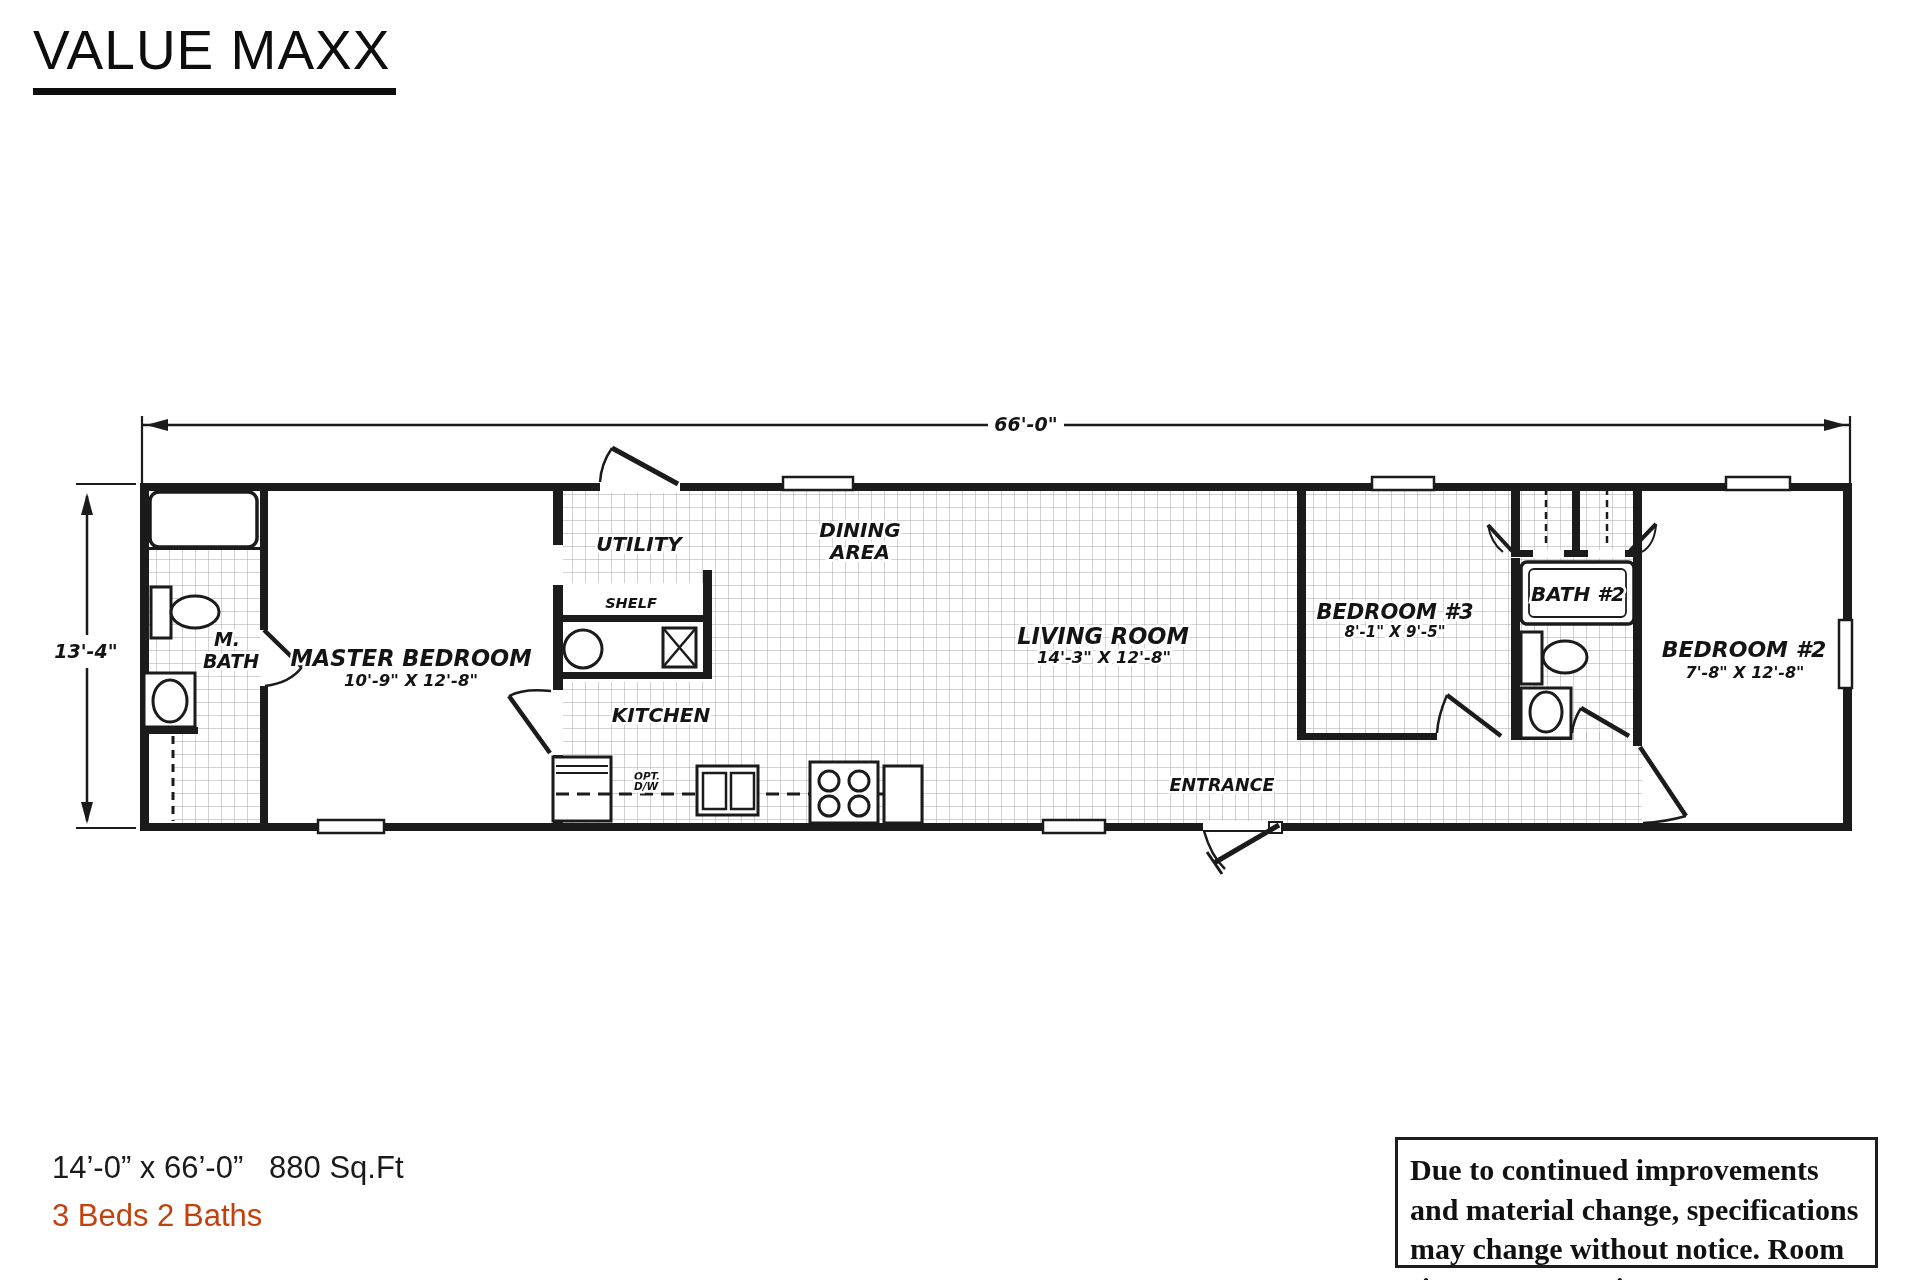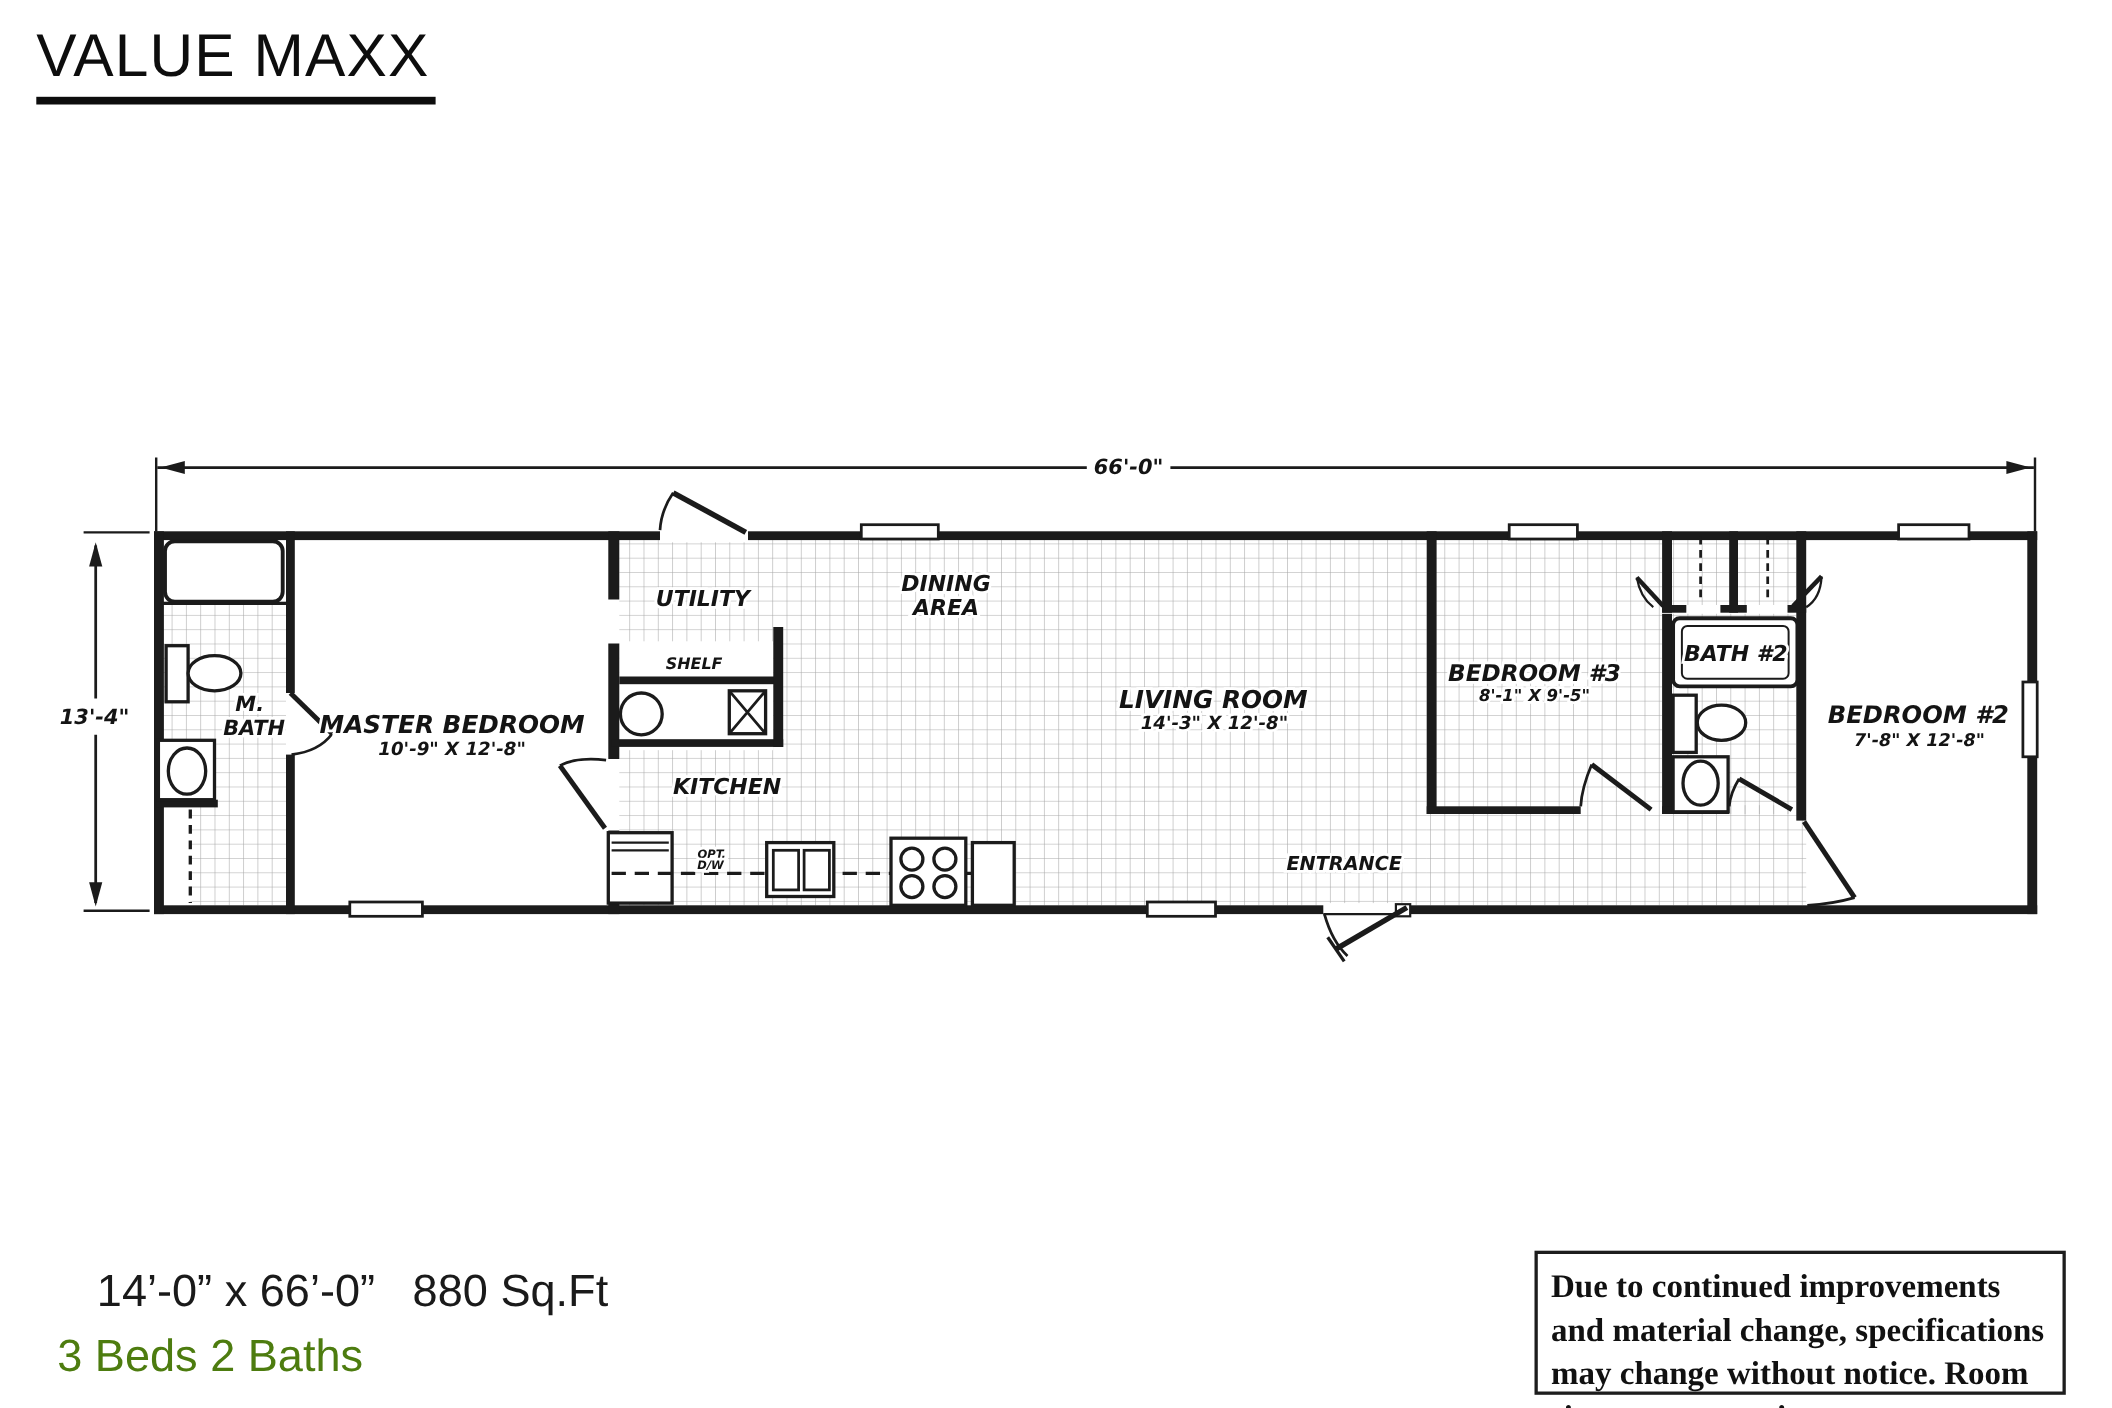--- a/index.html
+++ b/index.html
@@ -20,22 +20,22 @@
     text-anchor:middle;
   }
   .dim {
     font-family:"DejaVu Sans", sans-serif; font-style:italic; font-weight:bold;
     fill:#141414; text-anchor:middle;
   }
   .footer-block { position:absolute; left:52px; top:1136px; }
   .model-line { display:flex; align-items:baseline; gap:10px; }
   .model-label { font-size:28px; color:#1a1a1a; }
   .model-number { font-size:39px; font-weight:bold; color:#0d0d0d; letter-spacing:1px; }
-  .dims-line { font-size:41px; margin-top:14px; white-space:pre; color:#1a1a1a;margin-left:36px; }
-  .beds-line { font-size:41px; margin-top:12px; color:#4d7c0f; }
+  .dims-line { font-size:31px; margin-top:14px; white-space:pre; color:#1a1a1a; }
+  .beds-line { font-size:31px; margin-top:12px; color:#c2410c; }
   .disclaimer-box {
     position:absolute; left:1395px; top:1137px; width:483px; height:131px;
     border:3px solid #1d1d1d; box-sizing:border-box; padding:10px 12px;
     font-family:"Liberation Serif", serif; font-weight:bold; font-size:30px;
     line-height:1.32; color:#111;
   }
 </style>
 </head>
 <body>
 

